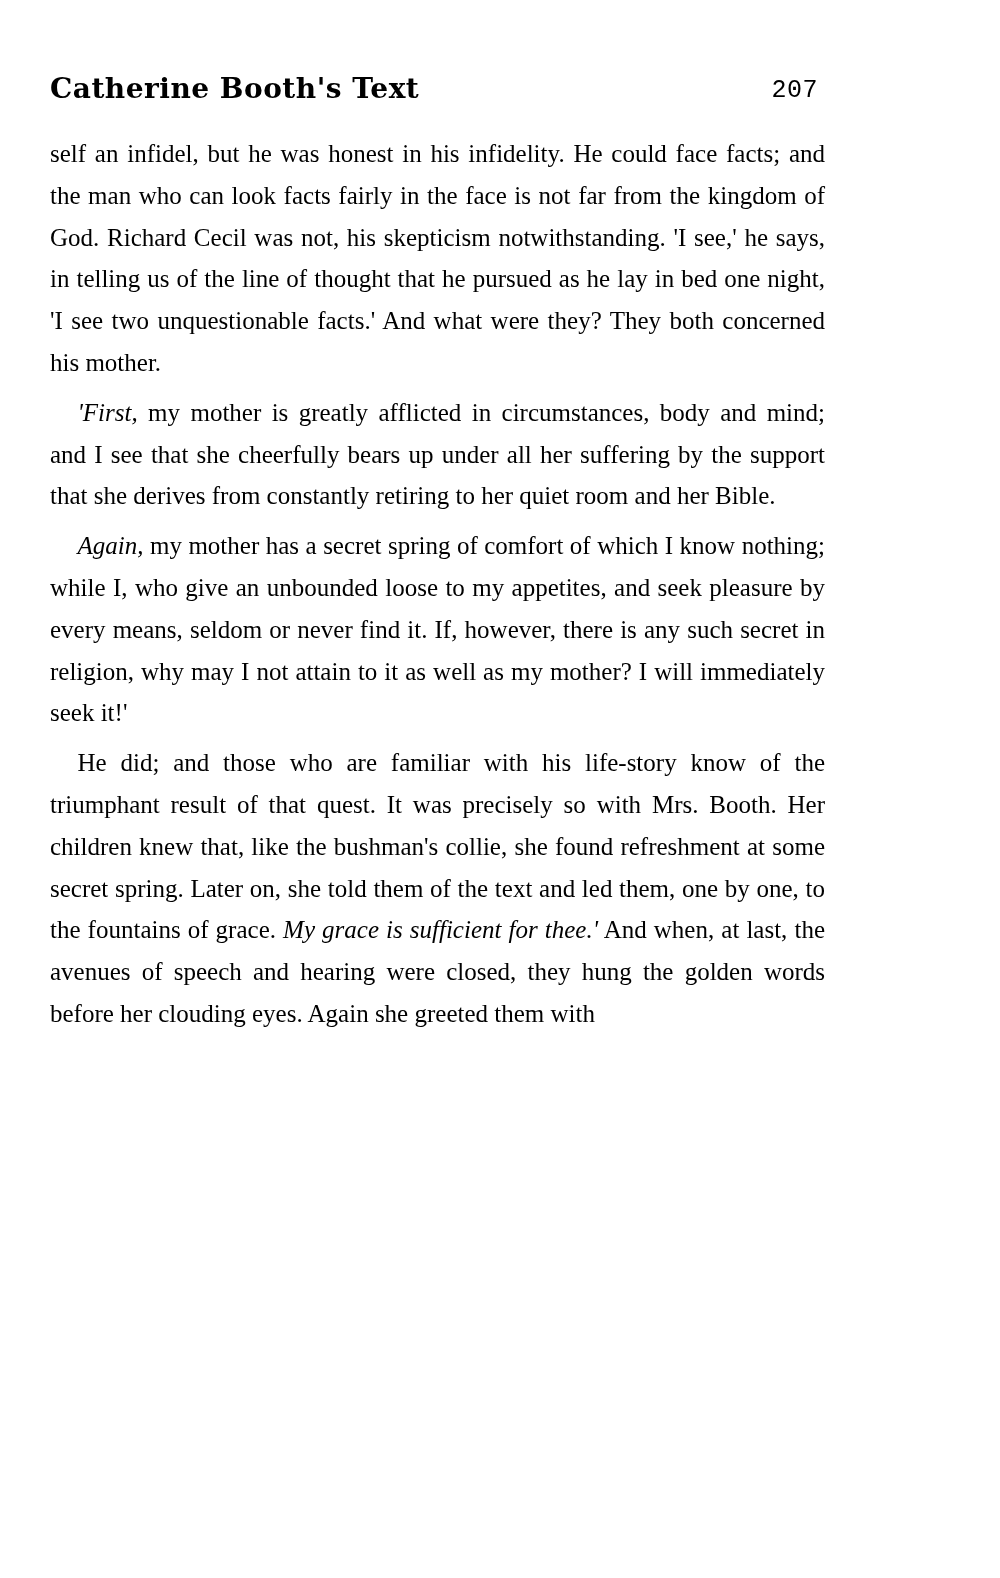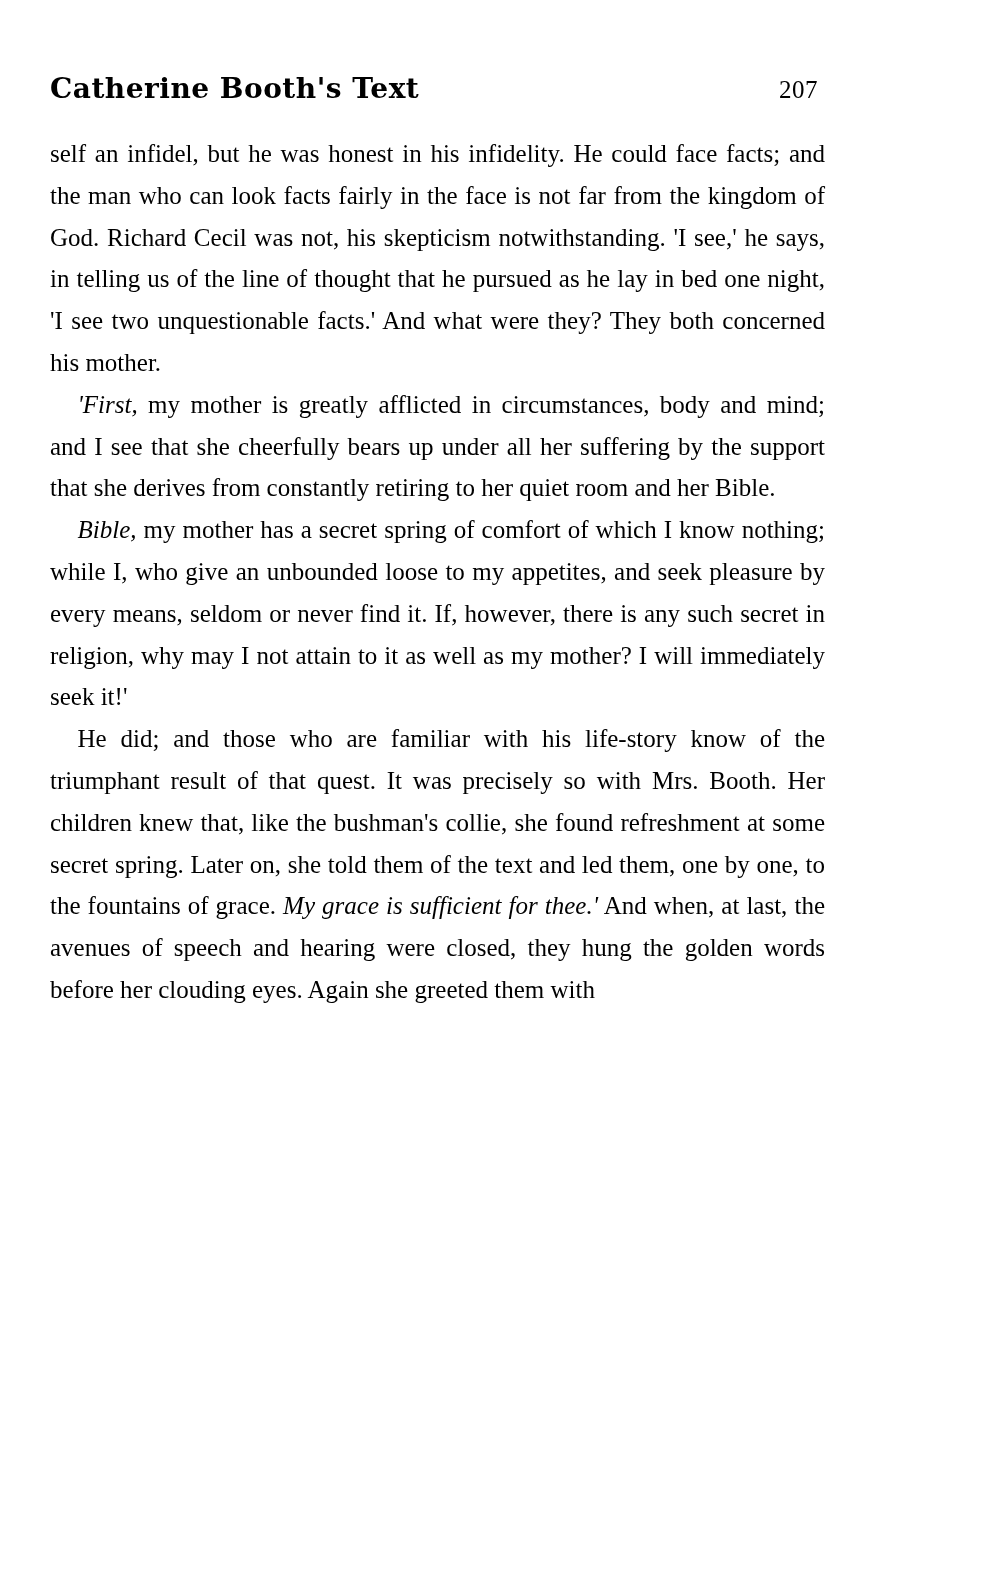--- a/index.html
+++ b/index.html
@@ -35,40 +35,41 @@
     font-family: "DejaVu Serif", serif;
     font-weight: bold;
     font-size: 28px;
     letter-spacing: 0.5px;
     white-space: nowrap;
   }
   .folio {
     position: absolute;
     right: 182px;
     top: 76px;
-    font-family: Liberation Serif, serif;
+    font-family: Liberation Mono, monospace;
     font-size: 25px;
     letter-spacing: 0.5px;
   }
   .body-text {
     position: absolute;
     top: 133px;
     left: 50px;
     width: 775px;
   }
   .para {
     margin: 0;
     font-size: 25px;
     line-height: 41.8px;
     text-align: justify;
     text-justify: inter-word;
     hyphens: manual;
   }
   .para + .para {
     text-indent: 1.1em;
+    margin-top: 8px;
   }
   .para.last {
     
   }
   .it {
     font-style: italic;
   }
 </style>
 </head>
 <body>
@@ -79,18 +80,18 @@
     <span class="head-title">Catherine Booth's Text</span>
   </div>
   <div class="folio">207</div>
 
   <div class="body-text">
 
     <p class="para">self an infidel, but he was honest in his infidelity. He could face facts; and the man who can look facts fairly in the face is not far from the kingdom of God.  Richard Cecil was not, his skepticism notwithstanding.  'I see,' he says, in telling us of the line of thought that he pursued as he lay in bed one night, 'I see two unquestionable facts.'  And what were they?  They both concerned his mother.</p>
 
     <p class="para"><span class="it">'First,</span><span> my mother is greatly afflicted in circumstances, body and mind; and I see that she cheerfully bears up under all her suffering by the support that she derives from constantly retiring to her quiet room and her Bible.</span></p>
 
-    <p class="para"><span class="it">Bible,</span><span> my mother has a secret spring of comfort of which I know nothing; while I, who give an unbounded loose to my appetites, and seek pleasure by every means, seldom or never find it. If, however, there is any such secret in religion, why may I not attain to it as well as my mother? I will immediately seek it!'</span></p>
+    <p class="para"><span class="it">Again,</span><span> my mother has a secret spring of comfort of which I know nothing; while I, who give an unbounded loose to my appetites, and seek pleasure by every means, seldom or never find it. If, however, there is any such secret in religion, why may I not attain to it as well as my mother? I will immediately seek it!'</span></p>
 
     <p class="para last"><span>He did; and those who are familiar with his life-story know of the triumphant result of that quest. It was precisely so with Mrs. Booth.  Her children knew that, like the bushman's collie, she found refreshment at some secret spring.  Later on, she told them of the text and led them, one by one, to the fountains of grace.  </span><span class="it">My grace is sufficient for thee.'</span><span> And when, at last, the avenues of speech and hearing were closed, they hung the golden words before her clouding eyes.  Again she greeted them with</span></p>
 
   </div>
 </div>
 
 </body></html>

